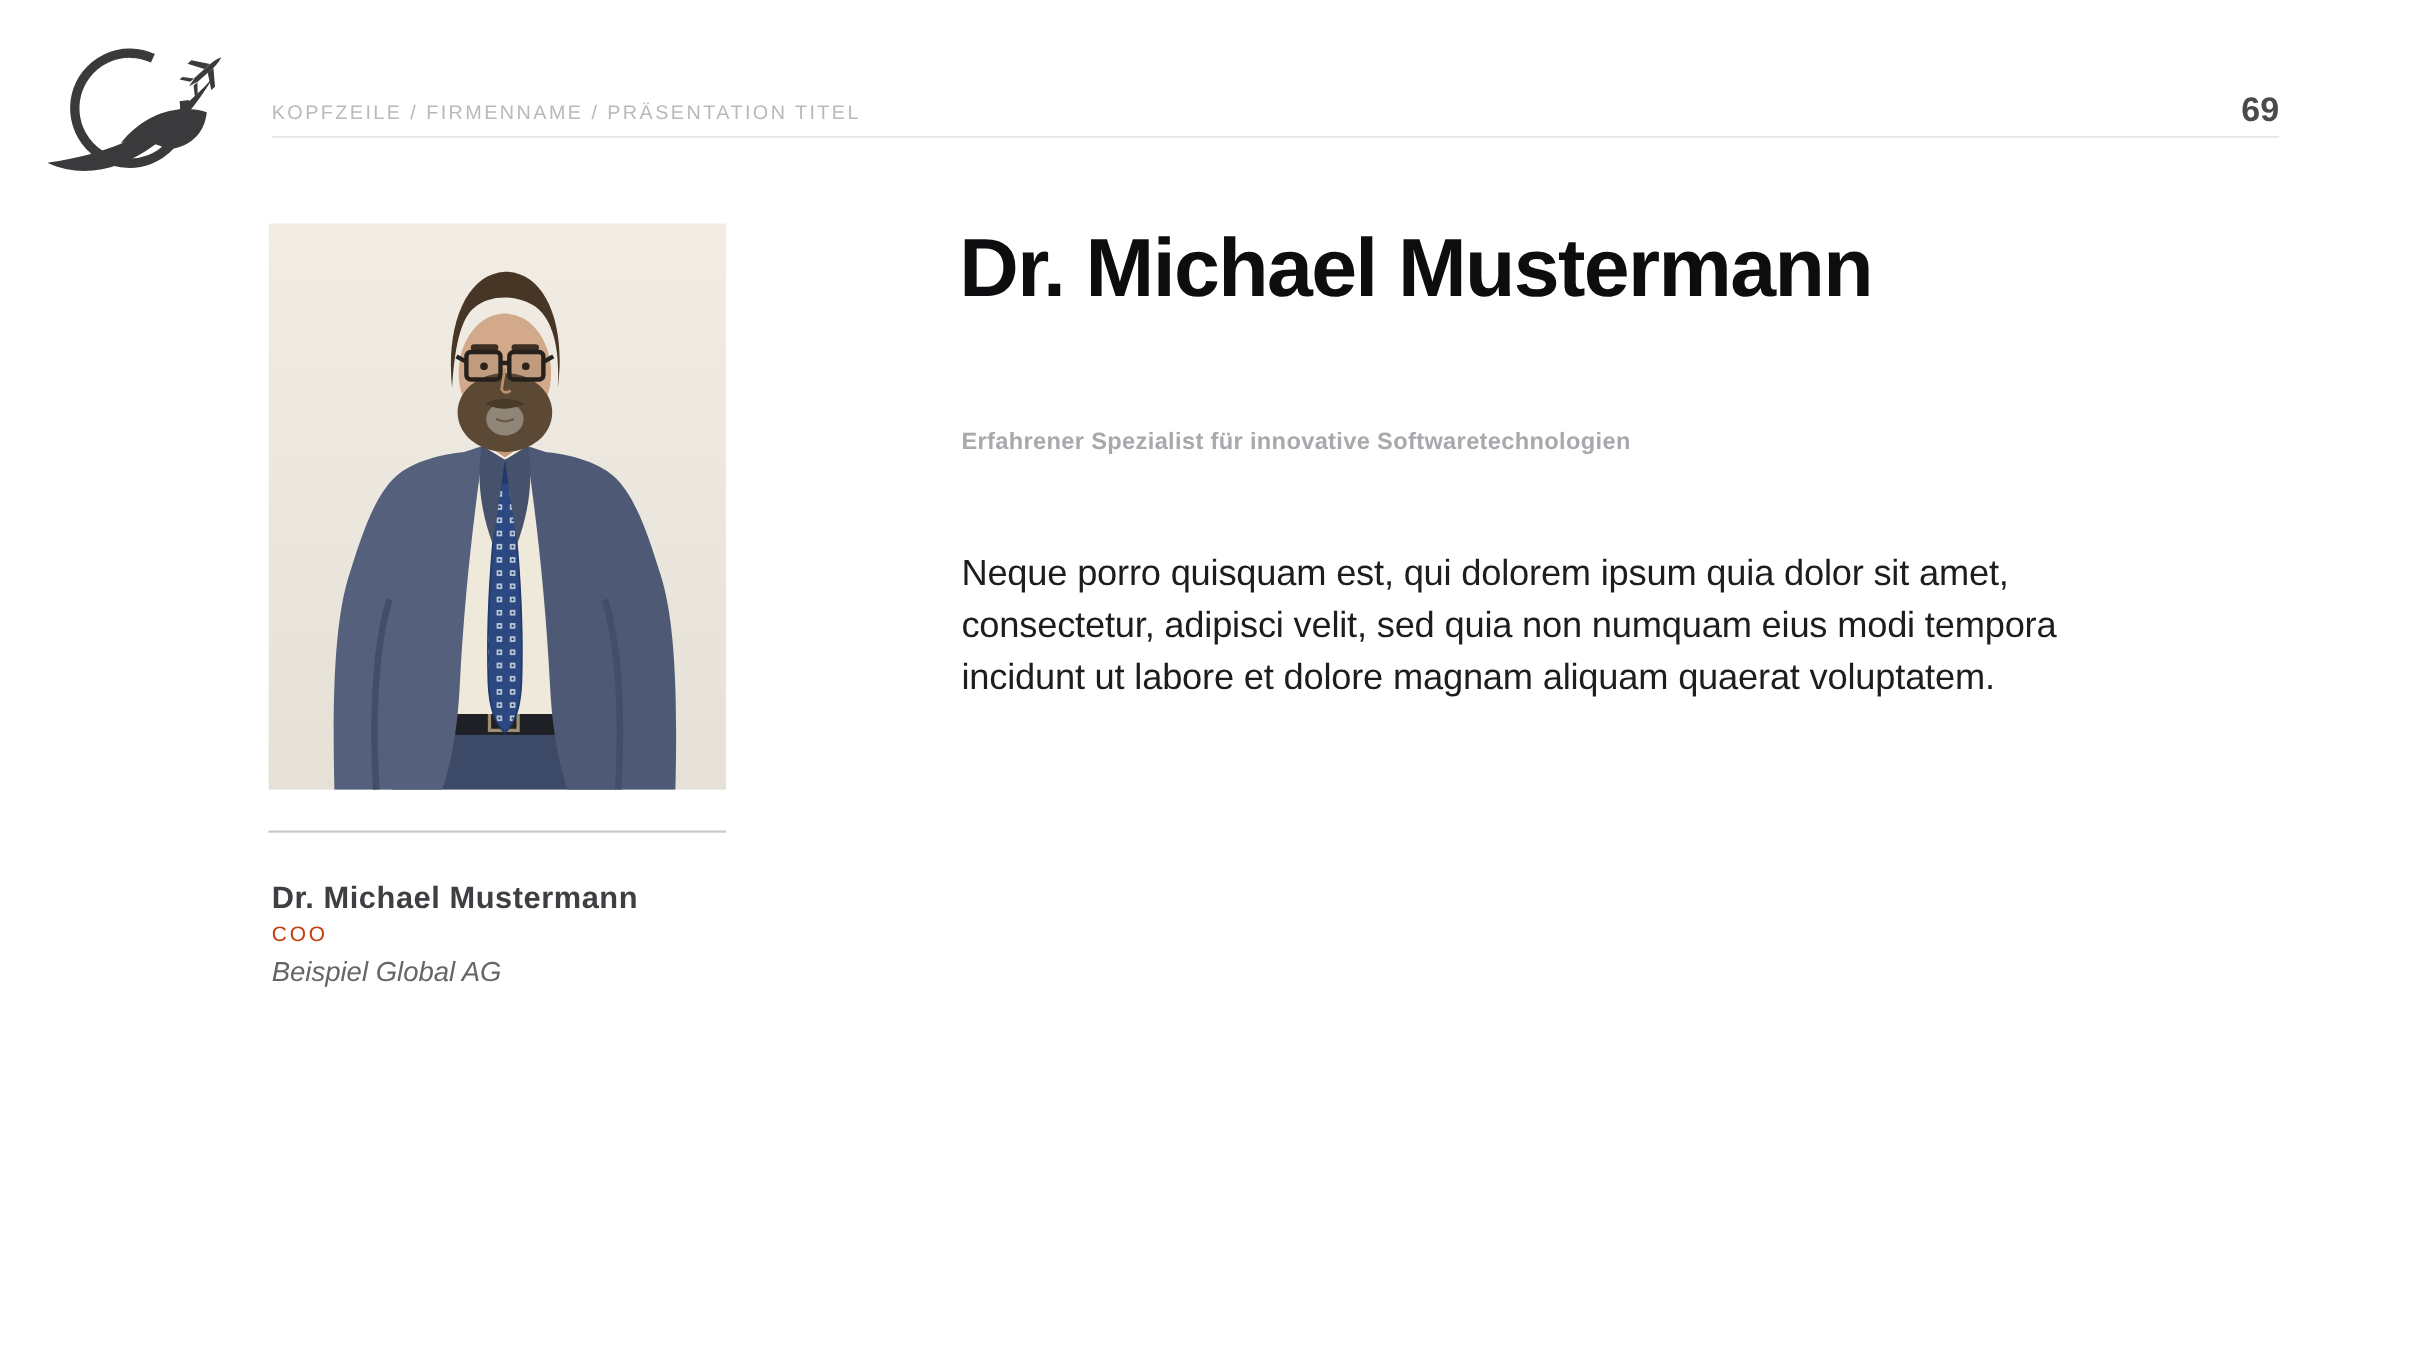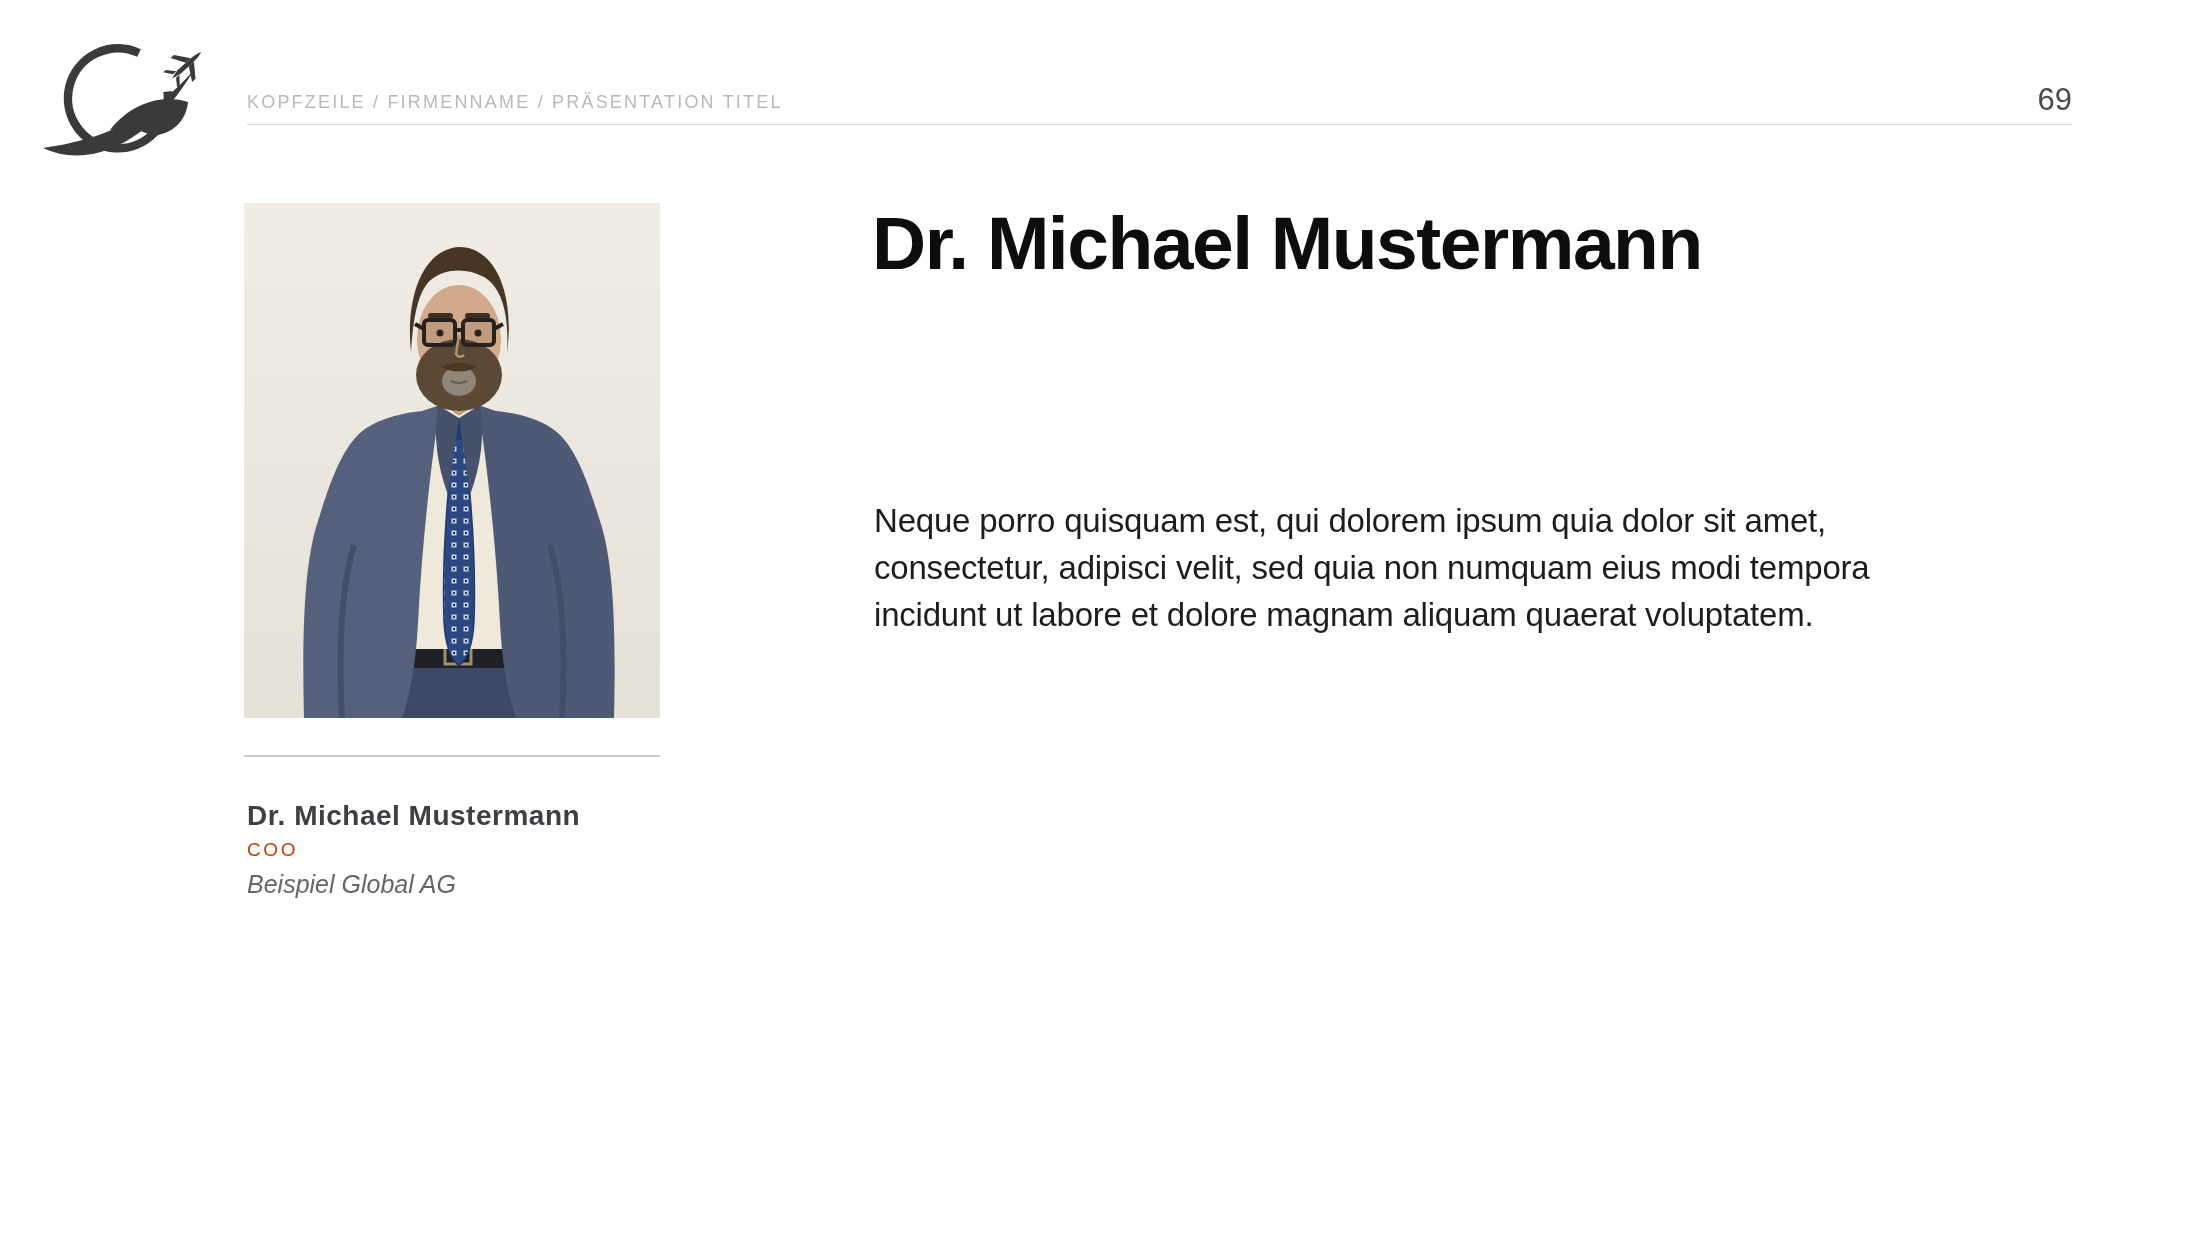--- a/index.html
+++ b/index.html
@@ -33,21 +33,21 @@
     color: #b9b9b9;
     white-space: nowrap;
   }
   .page-number {
     position: absolute;
     top: 82px;
     left: 1872px;
     width: 200px;
     text-align: right;
     font-size: 31px;
-    font-weight: 400;
+    font-weight: 700;
     color: #4b4b4e;
   }
   .header-rule {
     position: absolute;
     left: 247px;
     top: 124px;
     width: 1825px;
     height: 1px;
     background: #d9d9d9;
   }
@@ -215,17 +215,18 @@
       <circle cx="234" cy="130" r="3.5" fill="#2a221b"></circle>
       <path d="M215,132 L212,151 Q215,156 220,152" stroke="#b9906f" stroke-width="2.5" fill="none"></path>
     </svg>
   </div>
   <div class="photo-divider"></div>
   <div class="person-name">Dr. Michael Mustermann</div>
   <div class="person-role">COO</div>
   <div class="person-company">Beispiel Global AG</div>
 
   <h1 class="main-title">Dr. Michael Mustermann</h1>
+  <h2 class="subtitle">Erfahrener Spezialist für innovative Softwaretechnologien</h2>
   <div class="body-copy">
     <p>Neque porro quisquam est, qui dolorem ipsum quia dolor sit amet, consectetur, adipisci velit, sed quia non numquam eius modi tempora incidunt ut labore et dolore magnam aliquam quaerat voluptatem.</p>
   </div>
 
 </div>
 
 </body></html>

